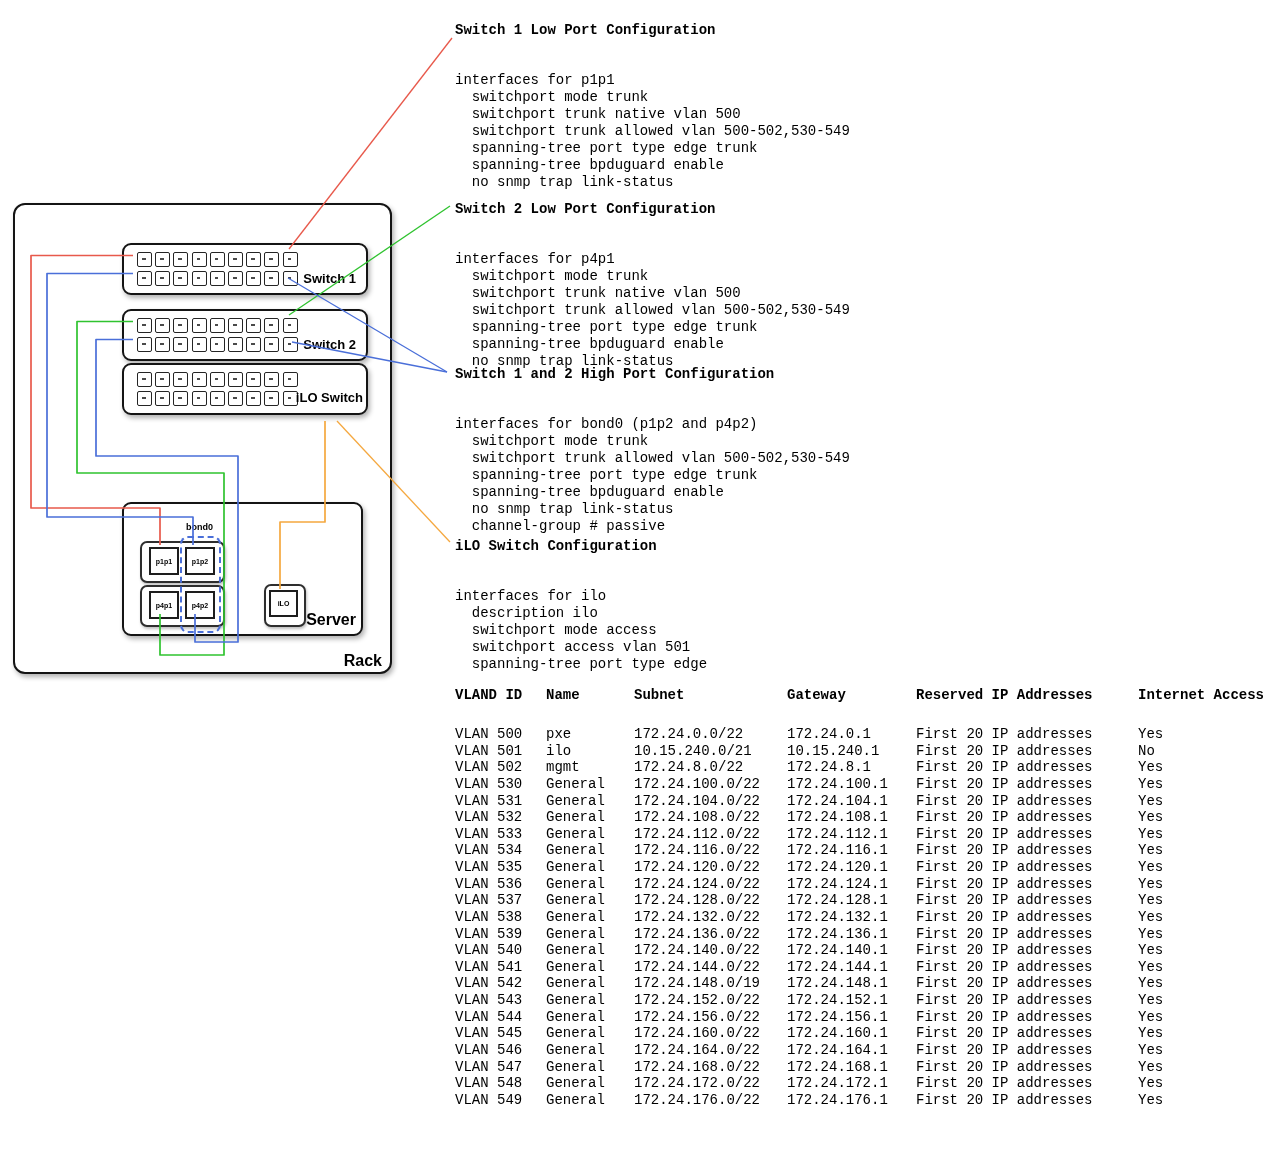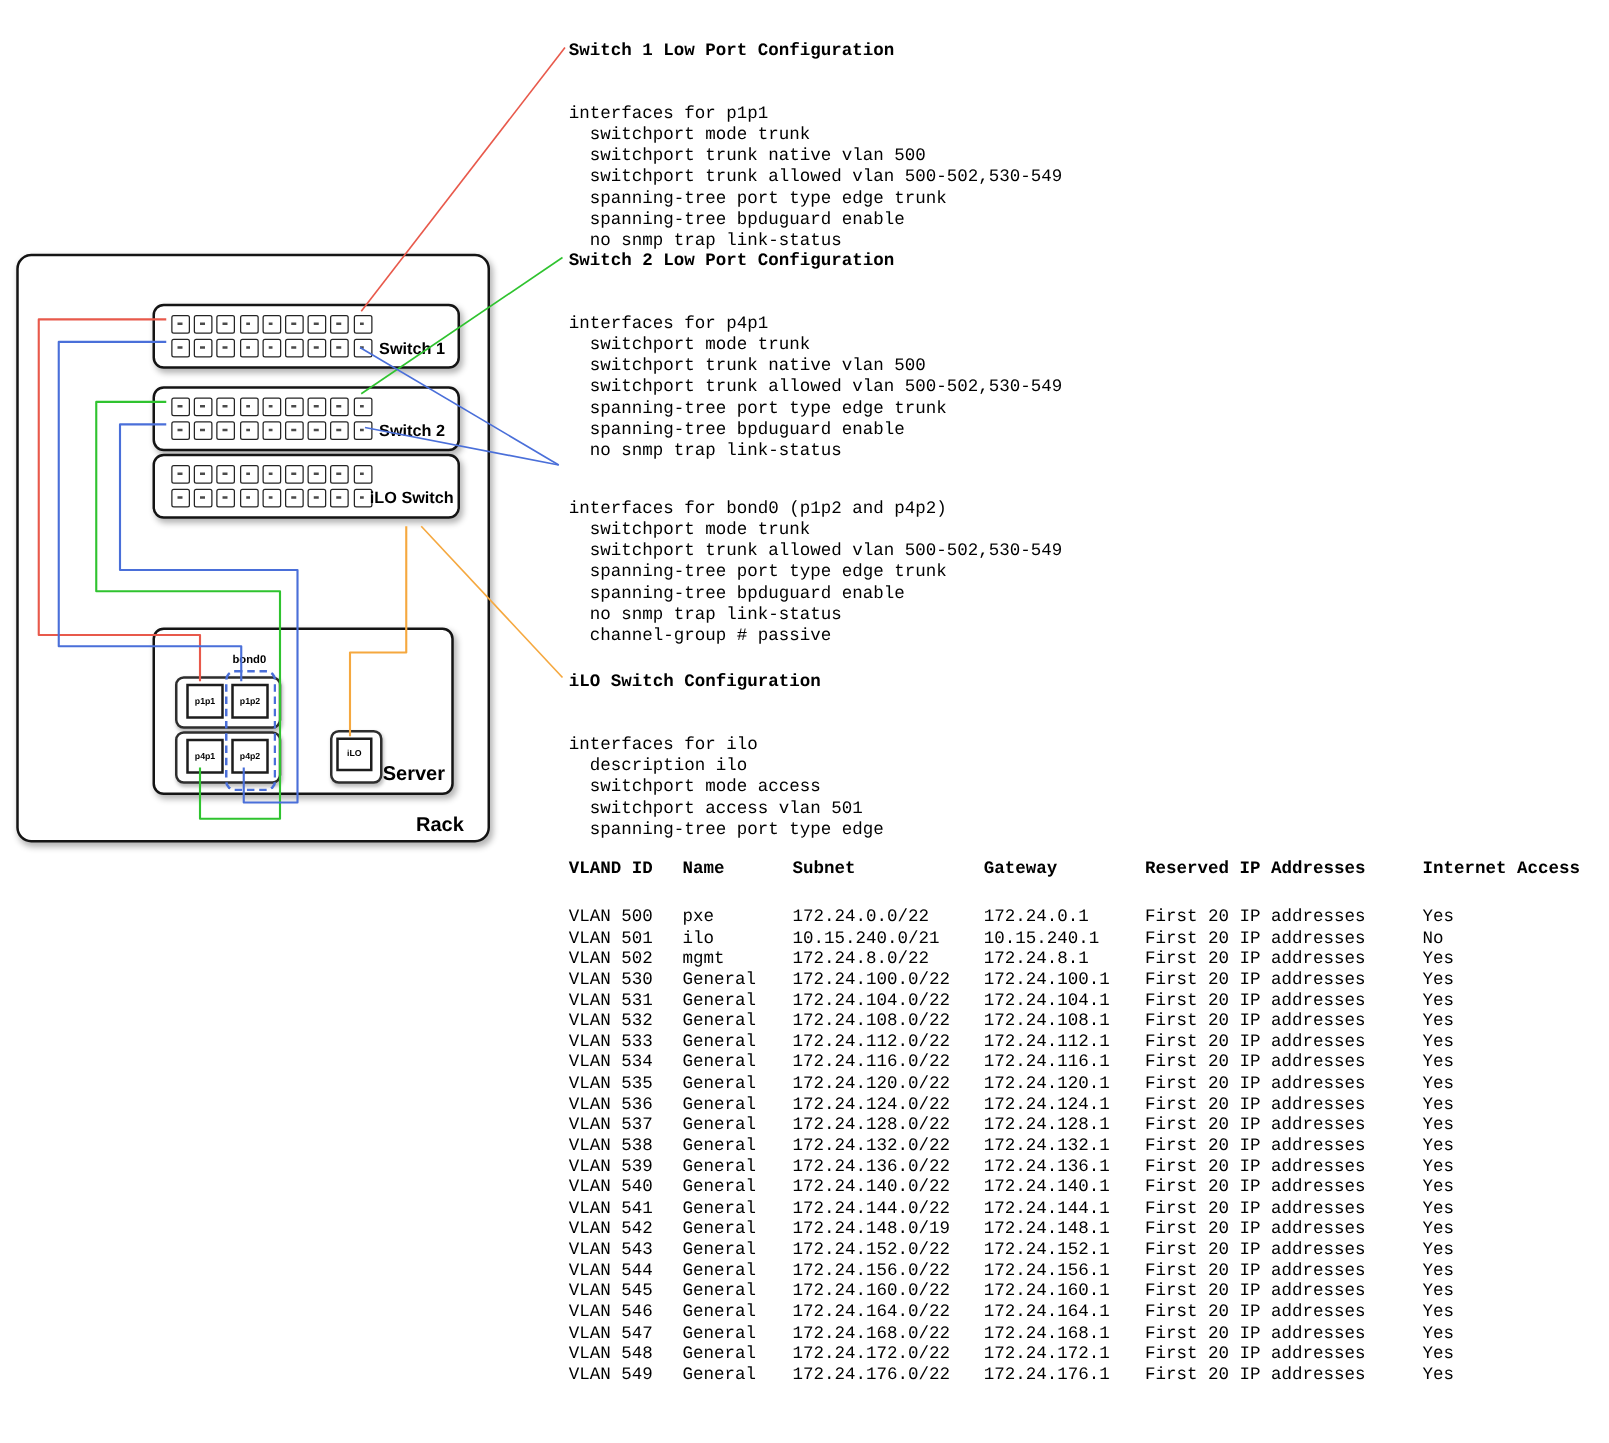--- a/index.html
+++ b/index.html
@@ -24,21 +24,21 @@
              box-shadow:1px 2px 3px rgba(0,0,0,0.25);}
   .nic{position:absolute;width:30px;height:28px;box-sizing:border-box;border:2px solid #1d1d1d;
        background:#fff;display:flex;align-items:center;justify-content:center;
        font-family:"Liberation Sans",sans-serif;font-weight:bold;font-size:7px;z-index:2;}
   .bond-box{position:absolute;left:56px;top:32px;width:37px;height:93px;border-radius:8px;
             border:2px dashed #4a6fd9;z-index:3;}
   .bond-label{position:absolute;left:62px;top:18px;font-family:"Liberation Sans",sans-serif;
               font-weight:bold;font-size:9px;}
   .server-label{position:absolute;right:5px;bottom:5px;font-family:"Liberation Sans",sans-serif;
                 font-weight:bold;font-size:16px;}
-  .rack-label{position:absolute;right:19px;bottom:2px;font-family:"Liberation Sans",sans-serif;
+  .rack-label{position:absolute;right:8px;bottom:2px;font-family:"Liberation Sans",sans-serif;
               font-weight:bold;font-size:16px;}
 
   .cfg{position:absolute;left:455px;}
   .cfg-title{font-size:14px;font-weight:bold;line-height:17px;white-space:pre;}
   .cfg-body{margin:33px 0 0 0;font-family:"Liberation Mono",monospace;font-size:14px;
             line-height:17px;white-space:pre;}
 
   .vt{position:absolute;left:455px;}
   .vt-row{display:grid;grid-template-columns:91px 88px 153px 129px 222px 140px;
           height:16.64px;font-size:14px;line-height:16.6px;white-space:pre;}
@@ -151,41 +151,42 @@
           <div class="nic" style="left: 25px; top: 87px;">p4p1</div>
           <div class="nic" style="left: 61px; top: 87px;">p4p2</div>
           <div class="nic" style="left: 145px; top: 86px; width: 29px; height: 27px;">iLO</div>
         </div>
       <div class="server-label">Server</div>
     </div>
 
     <div class="rack-label">Rack</div>
   </div>
 
-  <div class="cfg" style="top:33px">
+  <div class="cfg" style="top:22px">
     <div class="cfg-title">Switch 1 Low Port Configuration</div>
     <pre class="cfg-body">interfaces for p1p1
   switchport mode trunk
   switchport trunk native vlan 500
   switchport trunk allowed vlan 500-502,530-549
   spanning-tree port type edge trunk
   spanning-tree bpduguard enable
   no snmp trap link-status</pre>
   </div>
   <div class="cfg" style="top:201px">
     <div class="cfg-title">Switch 2 Low Port Configuration</div>
     <pre class="cfg-body">interfaces for p4p1
   switchport mode trunk
   switchport trunk native vlan 500
   switchport trunk allowed vlan 500-502,530-549
   spanning-tree port type edge trunk
   spanning-tree bpduguard enable
   no snmp trap link-status</pre>
   </div>
   <div class="cfg" style="top:366px">
+    <div class="cfg-title">Switch 1 and 2 High Port Configuration</div>
     <pre class="cfg-body">interfaces for bond0 (p1p2 and p4p2)
   switchport mode trunk
   switchport trunk allowed vlan 500-502,530-549
   spanning-tree port type edge trunk
   spanning-tree bpduguard enable
   no snmp trap link-status
   channel-group # passive</pre>
   </div>
   <div class="cfg" style="top:538px">
     <div class="cfg-title">iLO Switch Configuration</div>

